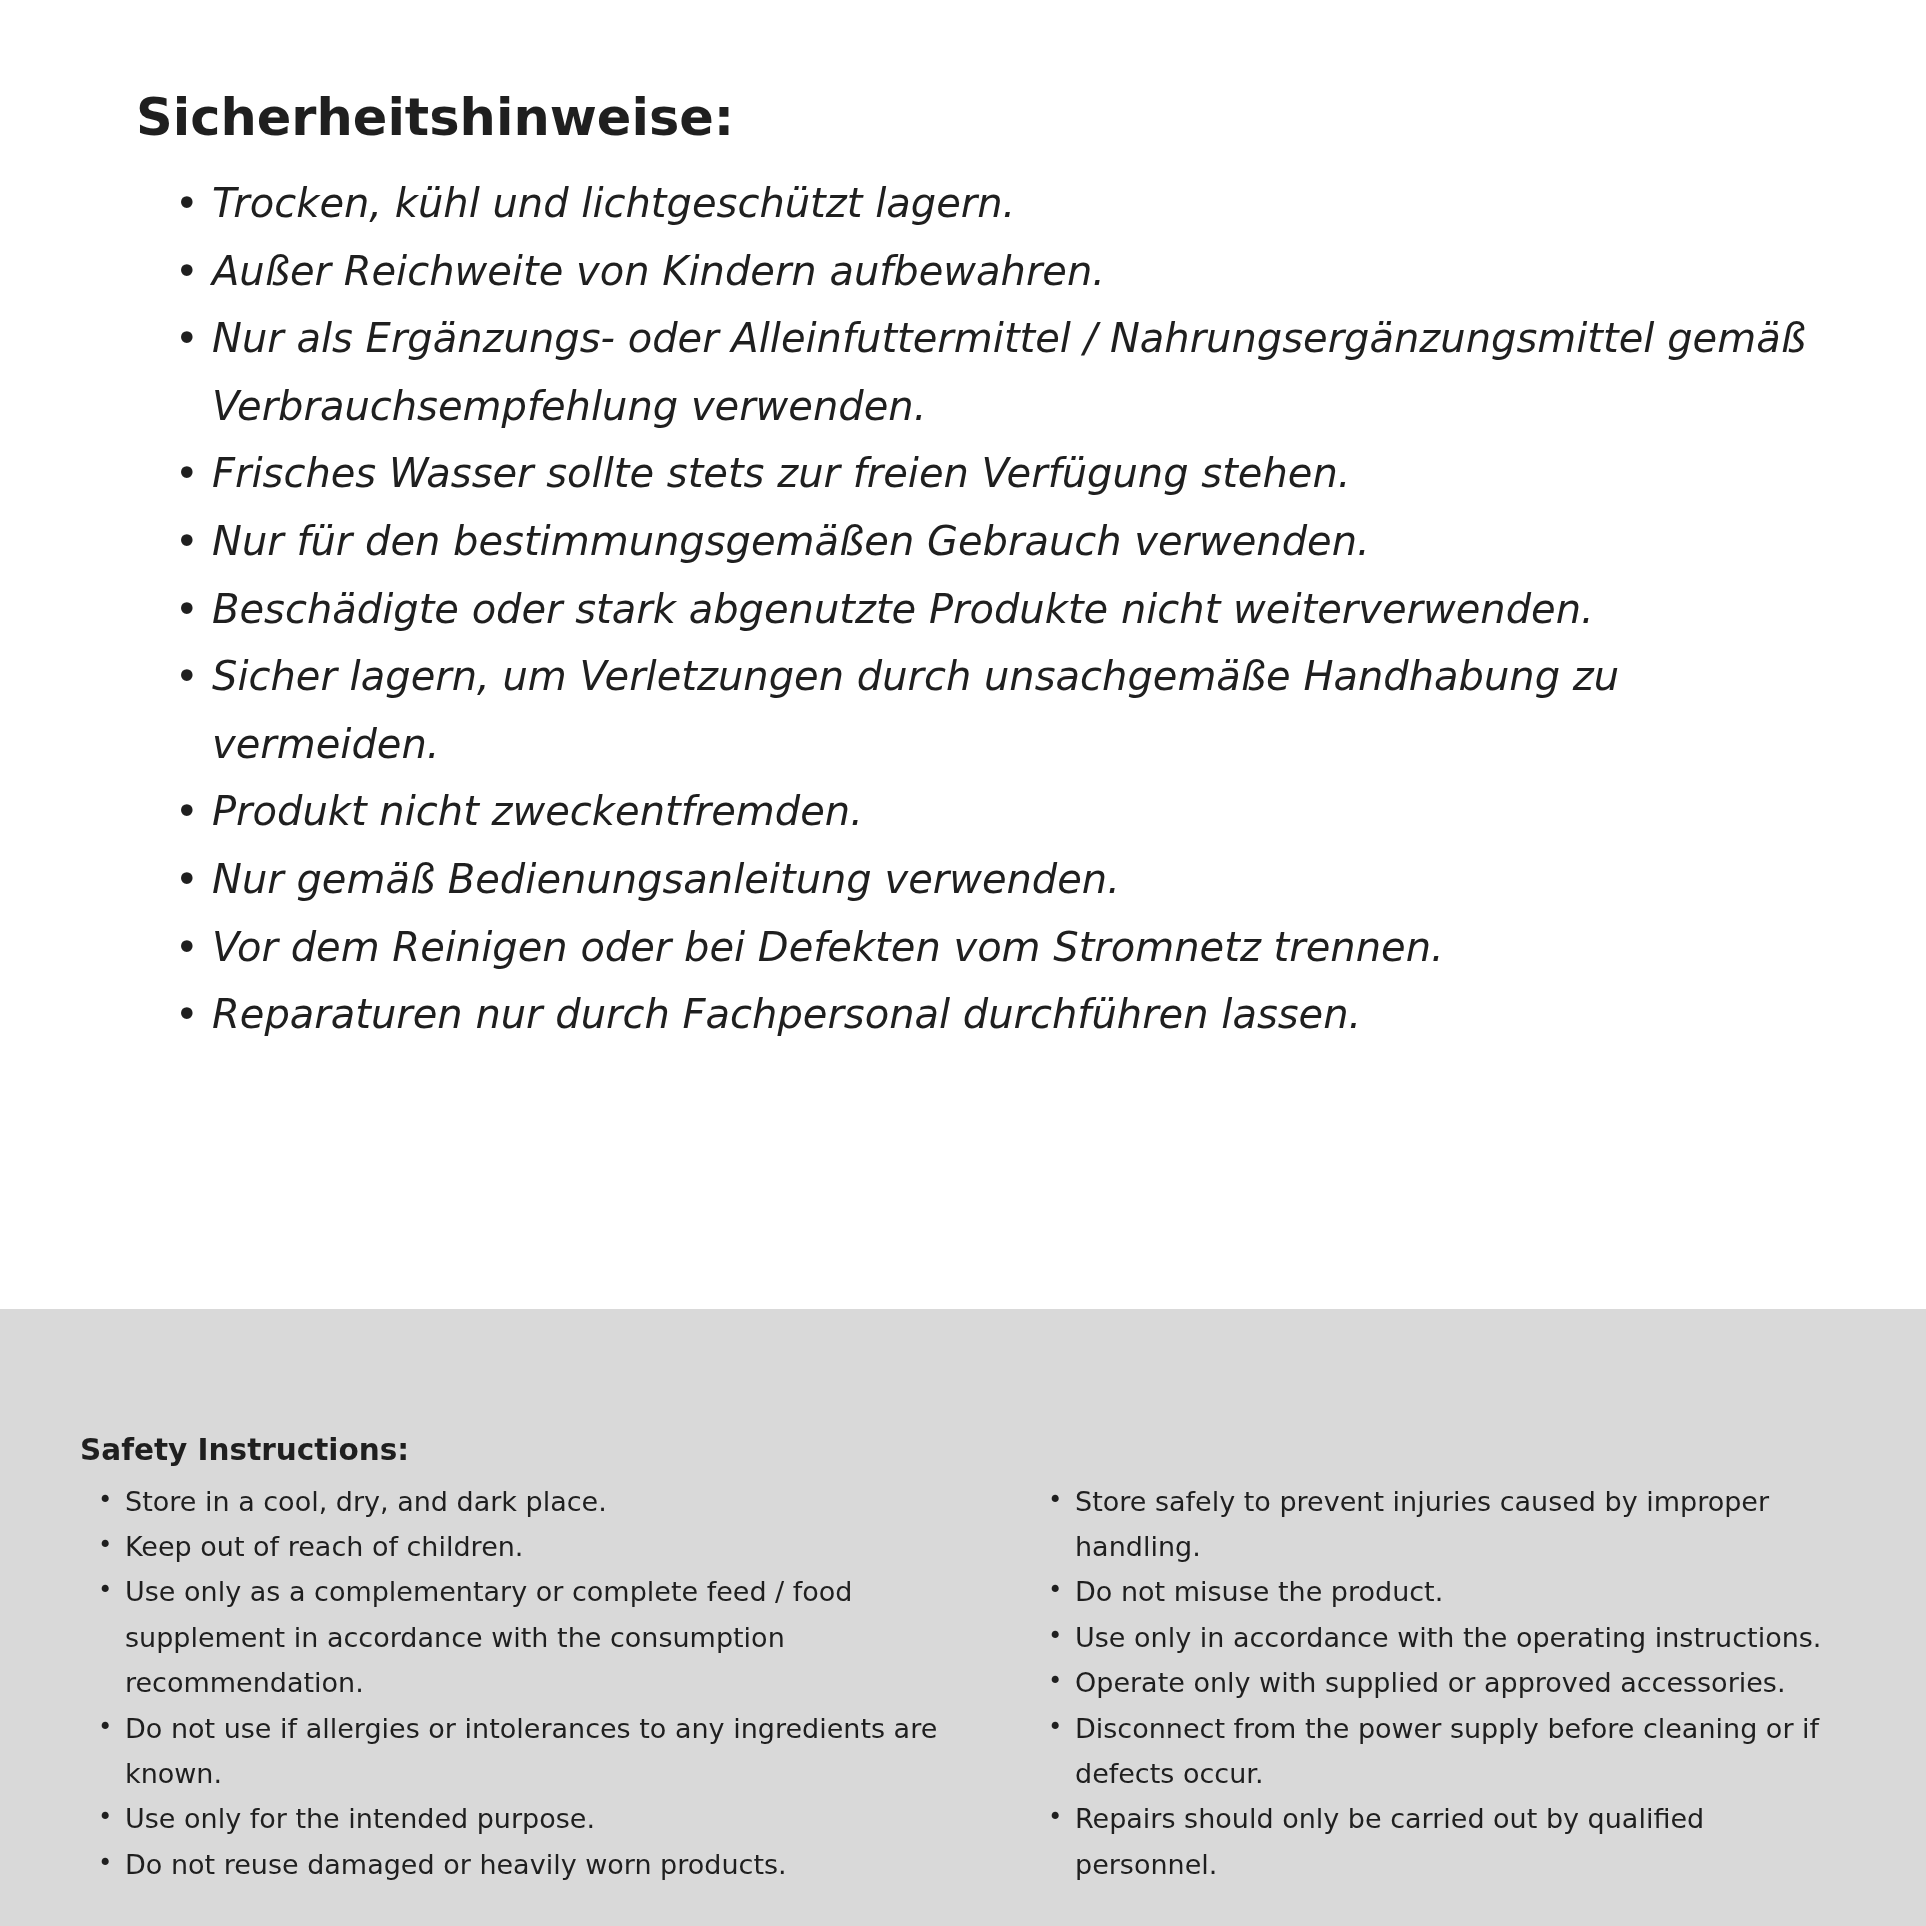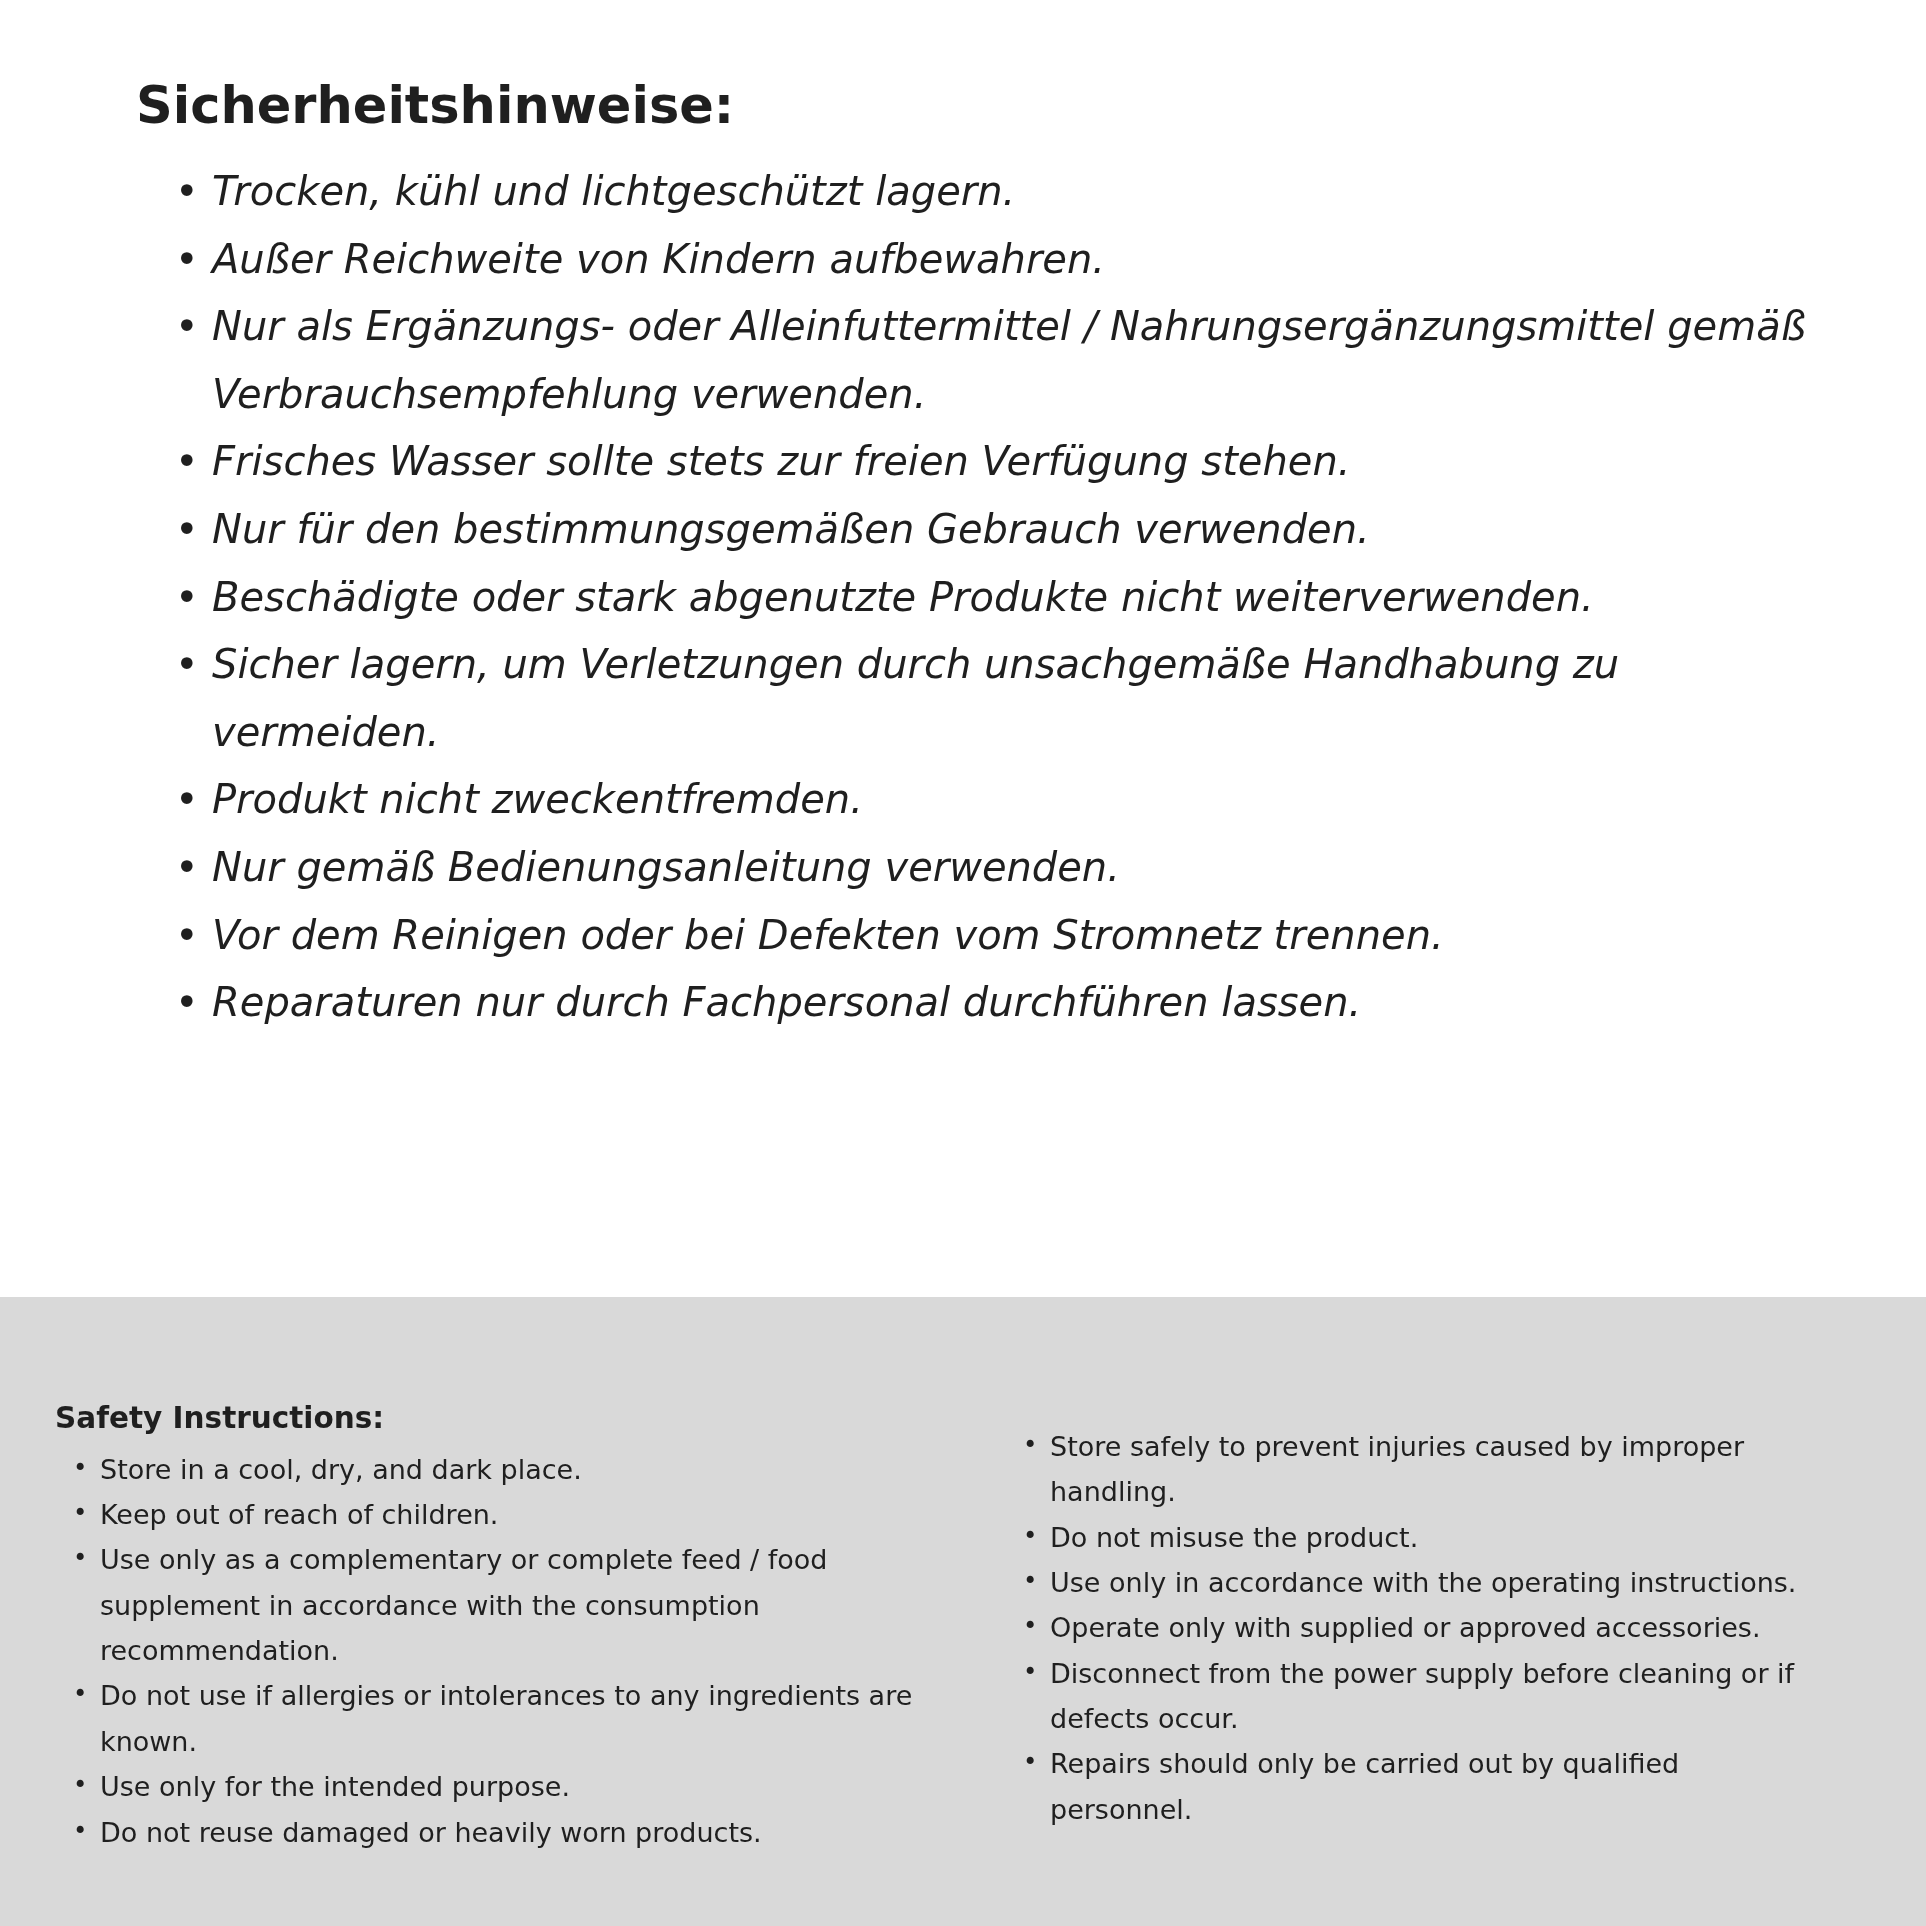--- a/index.html
+++ b/index.html
@@ -20,20 +20,21 @@
     display: flex;
     flex-direction: column;
   }
 
   
   .german-section {
     box-sizing: border-box;
     padding: 76px 103px 0 136px;
     height: 1297px;
     background: #ffffff;
+    margin-top: 12px;
   }
   .german-heading {
     font-size: 51px;
     font-weight: bold;
     margin: 0 0 23px 0;
     letter-spacing: 0px;
   }
   ul.german-list {
     list-style: none;
     margin: 0;
@@ -51,23 +52,23 @@
     position: absolute;
     left: 0;
     top: 0;
   }
 
   
   .english-section {
     box-sizing: border-box;
     flex: 1;
     background: #d9d9d9;
-    padding: 72px 96px 39px 55px;
+    padding: 72px 96px 39px 80px;
     display: flex;
-    align-items: center;
+    align-items: flex-end;
     gap: 77px;
   }
   .english-col-left {
     width: 873px;
     flex: 0 0 auto;
   }
   .english-col-right {
     flex: 1 1 auto;
     min-width: 0;
   }

